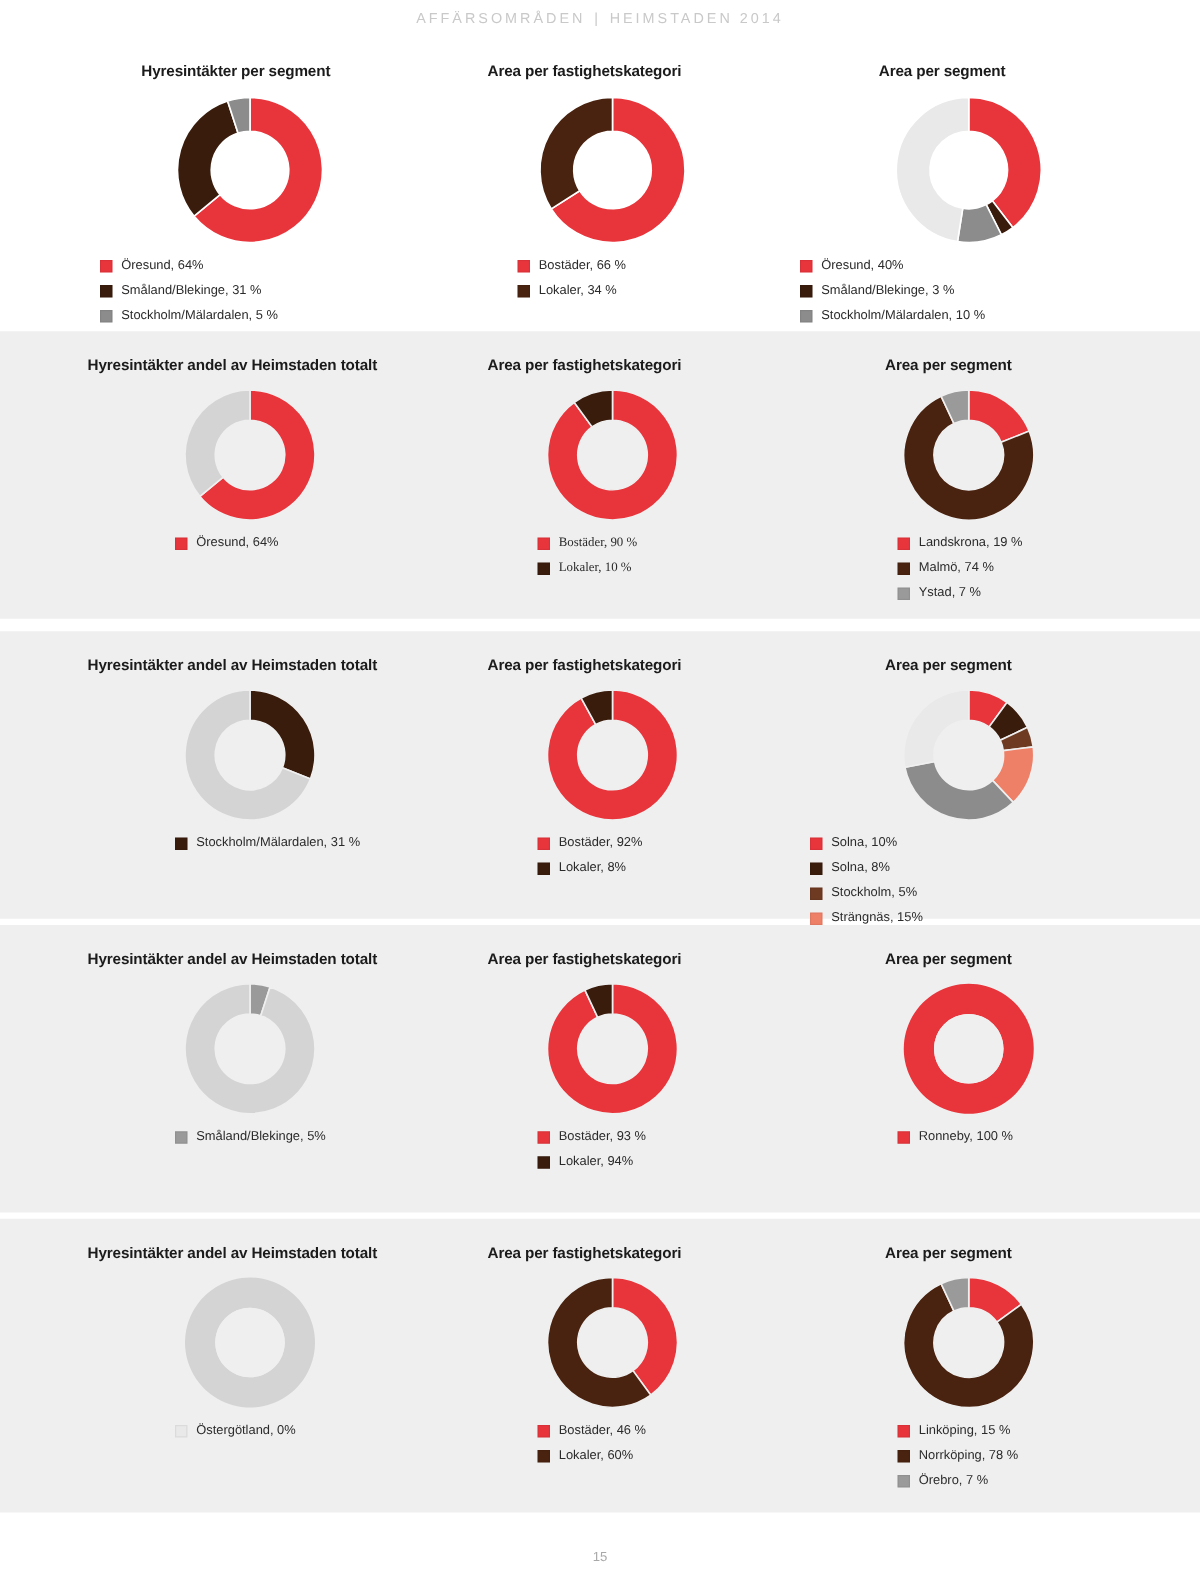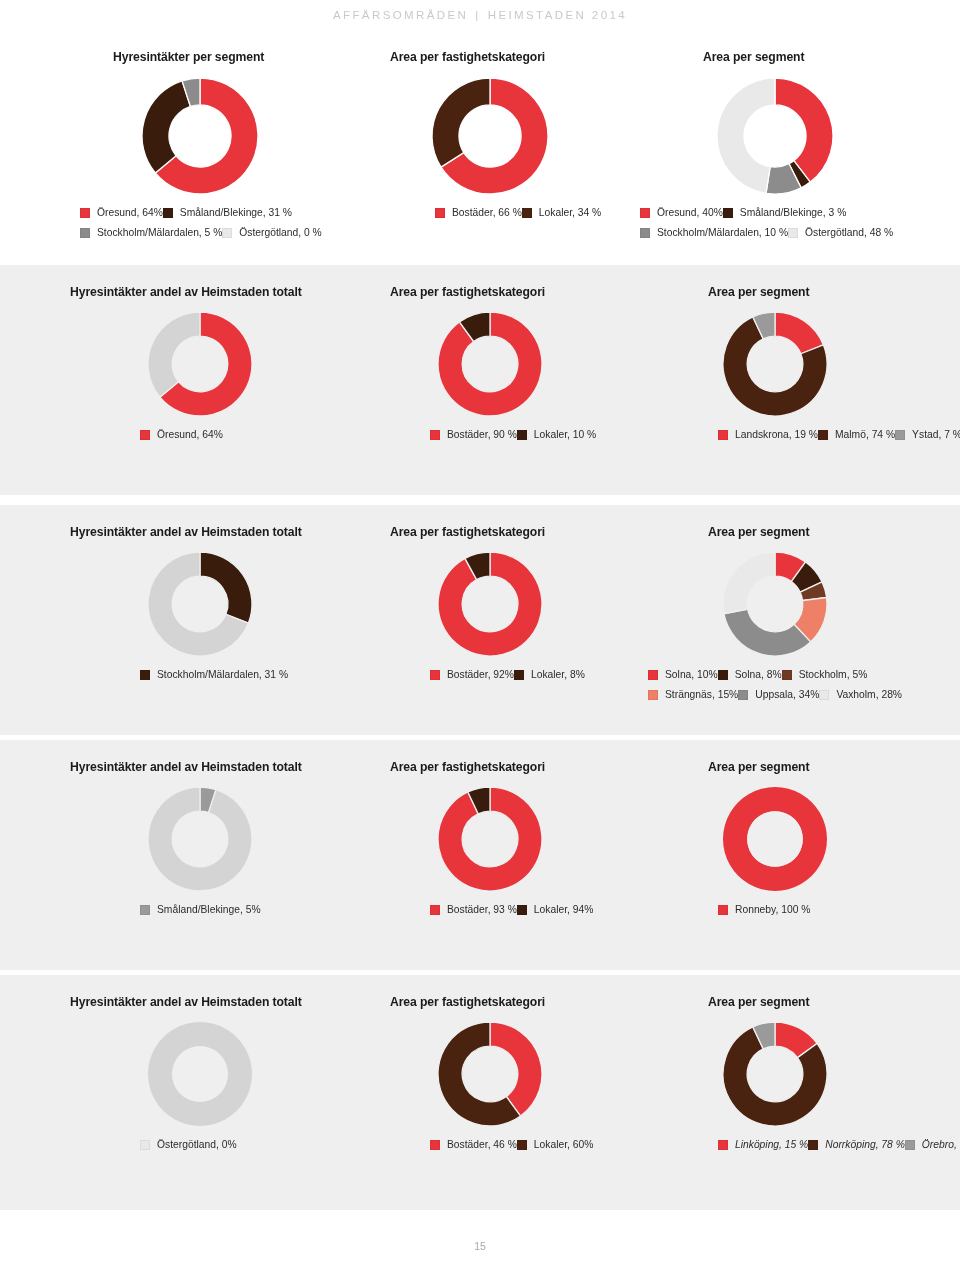--- a/index.html
+++ b/index.html
@@ -42,21 +42,21 @@
   }
 
   .donut-wrap { position:relative; }
   .donut { display:block; }
 
   .legend {
     position:absolute;
     display:flex;
     flex-wrap:wrap;
   }
-  .legend-col { display:flex; }
+  .legend-col { display:flex; flex-direction:column; }
   .legend-item {
     display:flex;
     align-items:flex-start;
     margin-bottom:7px;
     white-space:nowrap;
   }
   .swatch {
     width:10px; height:10px;
     flex:0 0 10px;
     margin-right:7px;
@@ -122,21 +122,21 @@
           </div>
         </div>
         <div class="col" style="left: 0px;">
           <div class="col-title" style="position: absolute; left: 390px; top: 10px;">Area per fastighetskategori</div>
           <div class="donut-wrap" style="position: absolute; left: 430px; top: 36px;">
             <svg width="120" height="120" viewBox="0 0 120 120" class="donut">
               <path d="M 60 2 A 58 58 0 1 1 11.028980320883115 91.07795410878178 L 33.80050447167247 76.62670544819825 A 31.03 31.03 0 1 0 60 28.97 Z" fill="#e8353c" stroke="#ffffff" stroke-width="1.3"></path>
               <path d="M 11.028980320883115 91.07795410878178 A 58 58 0 0 1 59.9989877090339 2.000000008833908 L 59.999458424333135 28.97000000472614 A 31.03 31.03 0 0 0 33.80050447167247 76.62670544819825 Z" fill="#4a2310" stroke="#ffffff" stroke-width="1.3"></path>
             </svg>
           </div>
-          <div class="legend" style="left: 435px; top: 166px;">
+          <div class="legend" style="left: 414px; top: 166px;">
             <div class="legend-col" style="margin-right: 0px;">
               <div class="legend-item">
                 <span class="swatch" style="background: rgb(232, 53, 60);"></span>
                 <span class="legend-label">Bostäder, 66 %</span>
               </div>
               <div class="legend-item">
                 <span class="swatch" style="background: rgb(74, 35, 16);"></span>
                 <span class="legend-label">Lokaler, 34 %</span>
               </div>
             </div>
@@ -196,21 +196,21 @@
         </div>
         <div class="col" style="left: 0px;">
           <div class="col-title" style="position: absolute; left: 390px; top: 20px;">Area per fastighetskategori</div>
           <div class="donut-wrap" style="position: absolute; left: 436px; top: 45px;">
             <svg width="108" height="108" viewBox="0 0 108 108" class="donut">
               <path d="M 54 2 A 52 52 0 1 1 23.435166880791392 11.931116292502736 L 37.64781428122339 31.493147216488964 A 27.82 27.82 0 1 0 54 26.18 Z" fill="#e8353c" stroke="#efefef" stroke-width="1.3"></path>
               <path d="M 23.435166880791392 11.931116292502736 A 52 52 0 0 1 53.99909242878901 2.0000000079200504 L 53.99951444940212 26.18000000423723 A 27.82 27.82 0 0 0 37.64781428122339 31.493147216488964 Z" fill="#3a1c0d" stroke="#efefef" stroke-width="1.3"></path>
             </svg>
           </div>
           <div class="legend" style="left: 430px; top: 163px;">
-            <div class="legend-col" style="margin-right: 0px;">
+            <div class="legend-col" style="margin-right: 0px; font-family: Liberation Serif, serif;">
               <div class="legend-item">
                 <span class="swatch" style="background: rgb(232, 53, 60);"></span>
                 <span class="legend-label">Bostäder, 90 %</span>
               </div>
               <div class="legend-item">
                 <span class="swatch" style="background: rgb(58, 28, 13);"></span>
                 <span class="legend-label">Lokaler, 10 %</span>
               </div>
             </div>
           </div>
@@ -424,21 +424,21 @@
         <div class="col" style="left: 0px;">
           <div class="col-title" style="position: absolute; left: 708px; top: 20px;">Area per segment</div>
           <div class="donut-wrap" style="position: absolute; left: 721px; top: 45px;">
             <svg width="108" height="108" viewBox="0 0 108 108" class="donut">
               <path d="M 54 2 A 52 52 0 0 1 96.06888370749726 23.435166880791396 L 76.50685278351104 37.6478142812234 A 27.82 27.82 0 0 0 54 26.18 Z" fill="#e8353c" stroke="#efefef" stroke-width="1.3"></path>
               <path d="M 96.06888370749726 23.435166880791396 A 52 52 0 1 1 31.859476838616207 6.948993271766994 L 42.15482010865967 28.82771140039534 A 27.82 27.82 0 1 0 76.50685278351104 37.6478142812234 Z" fill="#4a2310" stroke="#efefef" stroke-width="1.3"></path>
               <path d="M 31.859476838616207 6.948993271766994 A 52 52 0 0 1 53.99909242878901 2.0000000079200504 L 53.99951444940212 26.18000000423723 A 27.82 27.82 0 0 0 42.15482010865967 28.82771140039534 Z" fill="#9a9a9a" stroke="#efefef" stroke-width="1.3"></path>
             </svg>
           </div>
           <div class="legend" style="left: 718px; top: 163px;">
-            <div class="legend-col" style="margin-right: 4px; font-style: italic;">
+            <div class="legend-col" style="margin-right: 4px;">
               <div class="legend-item">
                 <span class="swatch" style="background: rgb(232, 53, 60);"></span>
                 <span class="legend-label">Linköping, 15 %</span>
               </div>
               <div class="legend-item">
                 <span class="swatch" style="background: rgb(74, 35, 16);"></span>
                 <span class="legend-label">Norrköping, 78 %</span>
               </div>
               <div class="legend-item">
                 <span class="swatch" style="background: rgb(154, 154, 154);"></span>

